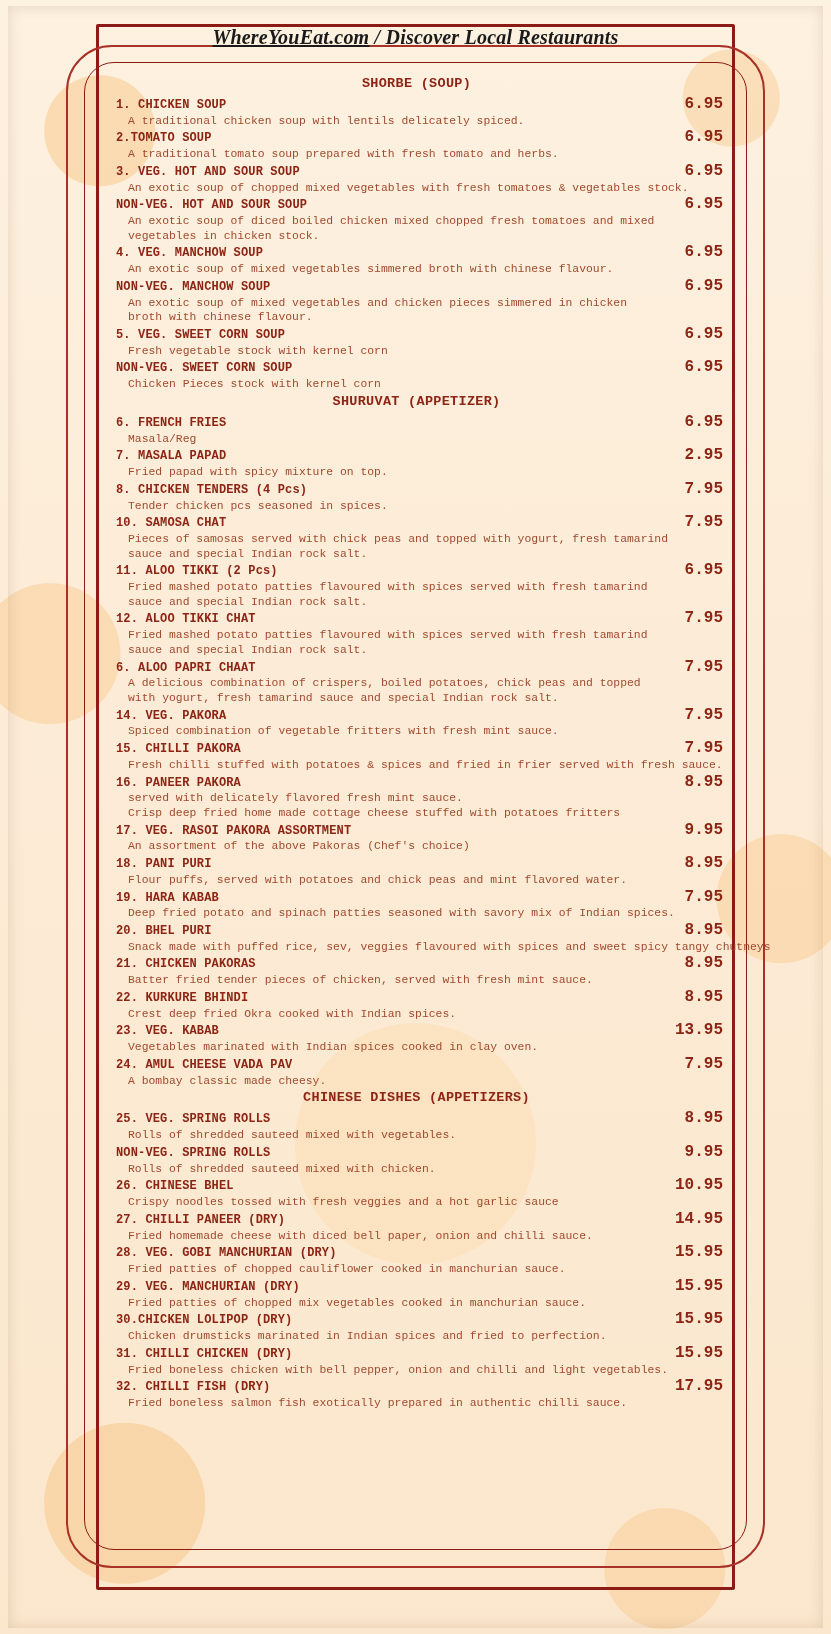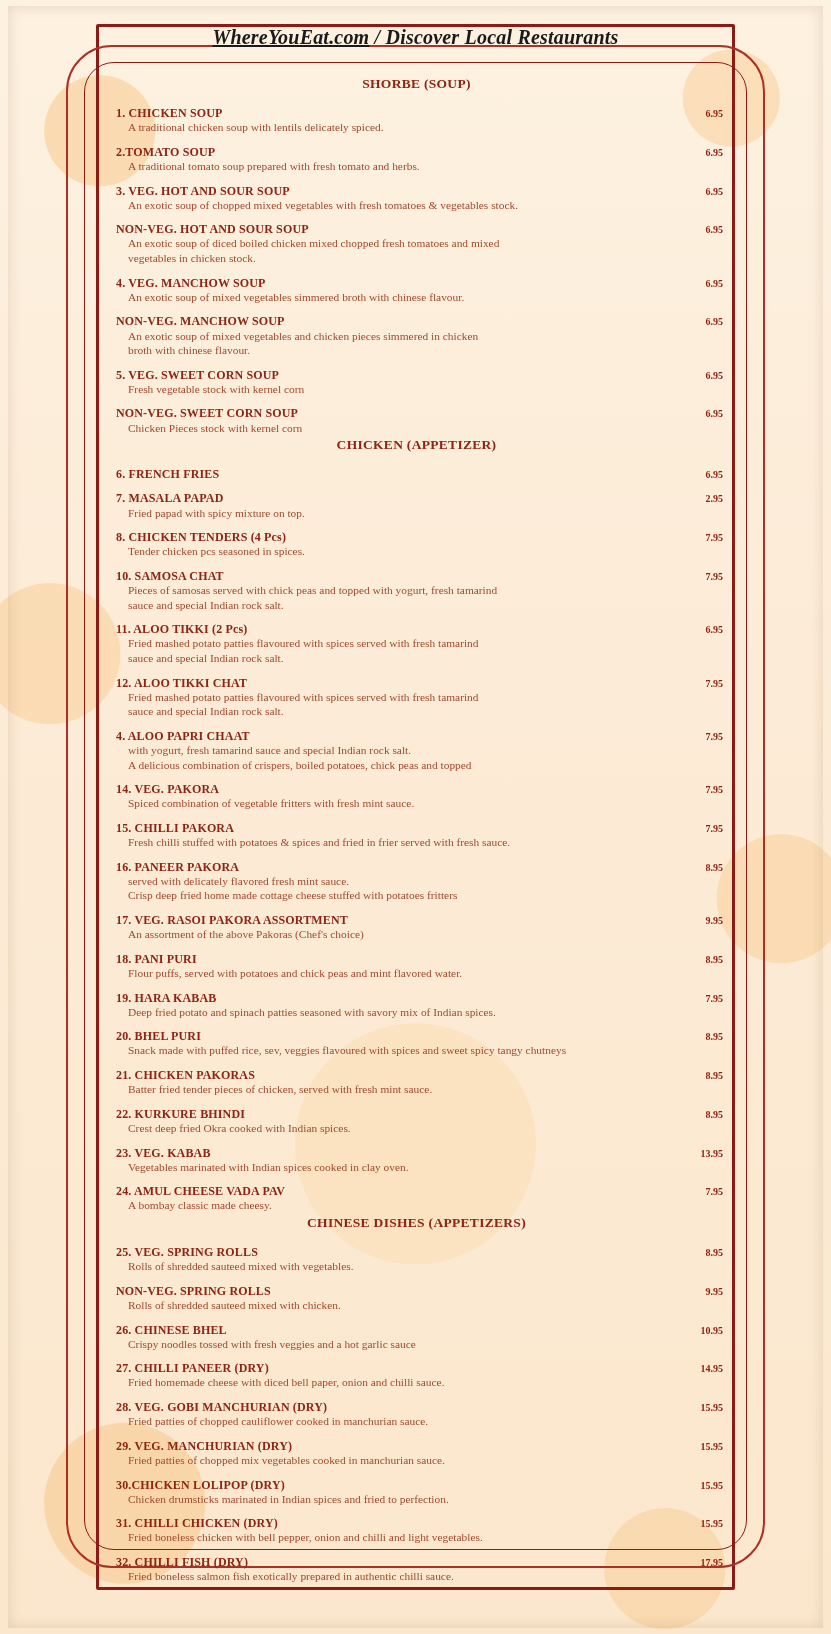--- a/index.html
+++ b/index.html
@@ -73,20 +73,21 @@
   #brand-bar .brand-name { text-decoration: underline; }
 
   
   #menu {
     position: absolute;
     left: 110px;
     right: 108px;
     top: 72px;
     bottom: 72px;
     color: #8f2a18;
+    font-family: Liberation Mono, monospace;
   }
 
   .section-title {
     text-align: center;
     font-weight: bold;
     font-size: 13.5px;
     letter-spacing: .3px;
     color: #8d2414;
     margin: 2px 0 4px 0;
   }
@@ -101,25 +102,24 @@
   }
   .item-name {
     font-weight: bold;
     font-size: 12px;
     letter-spacing: .15px;
     color: #8d2414;
     padding-left: 6px;
   }
   .item-price {
     font-weight: bold;
-    font-size: 10px;
+    font-size: 16px;
     color: #8d2414;
     white-space: nowrap;
     padding-left: 10px;
-    margin-top: 12px;
   }
   .item-desc {
     font-size: 11.4px;
     line-height: 1.28;
     color: #a04a2e;
     padding-left: 6px;
     max-width: 600px;
     margin-left: 12px;
   }
   .item-desc div { white-space: nowrap; }
@@ -207,25 +207,28 @@
       </div>
       <div class="item">
         <div class="item-head">
           <span class="item-name">NON-VEG. SWEET CORN SOUP</span>
           <span class="item-price">6.95</span>
         </div>
         <div class="item-desc">
           <div>Chicken Pieces stock with kernel corn</div>
         </div>
       </div>
-      <div class="section-title">CHICKEN (APPETIZER)</div>
+      <div class="section-title">SHURUVAT (APPETIZER)</div>
       <div class="item">
         <div class="item-head">
           <span class="item-name">6. FRENCH FRIES</span>
           <span class="item-price">6.95</span>
+        </div>
+        <div class="item-desc">
+          <div>Masala/Reg</div>
         </div>
       </div>
       <div class="item">
         <div class="item-head">
           <span class="item-name">7. MASALA PAPAD</span>
           <span class="item-price">2.95</span>
         </div>
         <div class="item-desc">
           <div>Fried papad with spicy mixture on top.</div>
         </div>
@@ -264,26 +267,26 @@
           <span class="item-name">12.  ALOO TIKKI CHAT</span>
           <span class="item-price">7.95</span>
         </div>
         <div class="item-desc">
           <div>Fried mashed potato patties flavoured with spices served with fresh tamarind</div>
           <div>sauce and special Indian rock salt.</div>
         </div>
       </div>
       <div class="item">
         <div class="item-head">
-          <span class="item-name">4. ALOO PAPRI CHAAT</span>
-          <span class="item-price">7.95</span>
-        </div>
-        <div class="item-desc">
+          <span class="item-name">6. ALOO PAPRI CHAAT</span>
+          <span class="item-price">7.95</span>
+        </div>
+        <div class="item-desc">
+          <div>A delicious combination of crispers, boiled potatoes, chick peas and topped</div>
           <div>with yogurt, fresh tamarind sauce and special Indian rock salt.</div>
-          <div>A delicious combination of crispers, boiled potatoes, chick peas and topped</div>
         </div>
       </div>
       <div class="item">
         <div class="item-head">
           <span class="item-name">14. VEG. PAKORA</span>
           <span class="item-price">7.95</span>
         </div>
         <div class="item-desc">
           <div>Spiced combination of vegetable fritters with fresh mint sauce.</div>
         </div>

